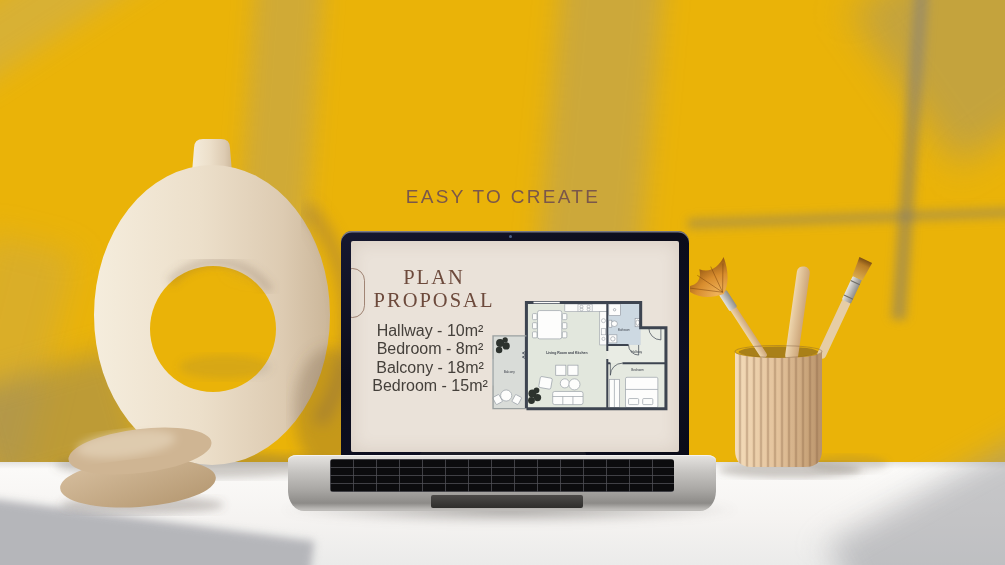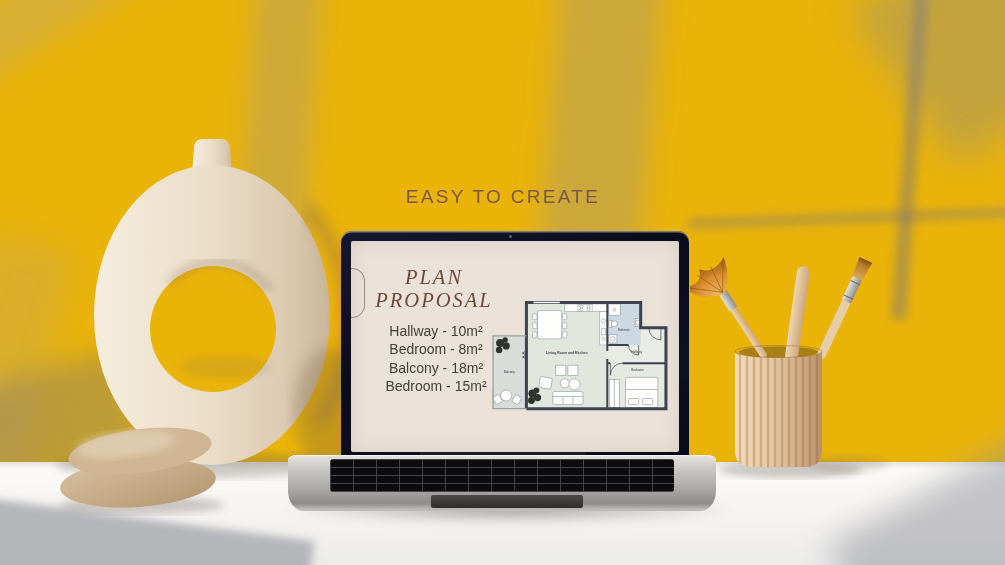--- a/index.html
+++ b/index.html
@@ -49,23 +49,23 @@
         box-shadow:inset 0 1.5px 0 rgba(210,210,215,.55);}
   .webcam{left:168px;top:4px;width:3px;height:3px;border-radius:50%;
         background:#4a5f86;}
   .screen{left:10px;top:10px;width:328px;height:211px;background:#eae2d9;
         border-radius:2px;overflow:hidden;
         box-shadow:inset 0 0 18px rgba(125,104,82,.18);}
   .arch-outline{left:-11px;top:27px;width:25px;height:50px;
         border:1.3px solid rgba(128,92,74,.7);border-radius:13px;}
   .slide-title{left:6px;top:25px;width:154px;text-align:center;
         font-family:"Liberation Serif",serif;font-size:20.5px;line-height:1.12;
-        letter-spacing:2px;color:#6d4a3c;font-weight:400;font-style:italic;}
-  .room-list{left:8px;top:81px;width:154px;text-align:center;
-        font-size:14px;line-height:18.3px;color:#45403b;}
+        letter-spacing:2px;color:#6d4a3c;font-weight:400;}
+  .room-list{left:2px;top:81px;width:154px;text-align:center;
+        font-size:16px;line-height:18.3px;color:#45403b;}
   .floorplan{left:138px;top:47px;width:182px;height:124px;}
 
   .hinge{left:420px;top:452px;width:166px;height:9px;background:#1c1d27;border-radius:2px;}
   .laptop-base{left:288px;top:455px;width:428px;height:56px;
         border-radius:9px 9px 16px 16px/5px 5px 20px 20px;
         background:linear-gradient(180deg,#e6e4e1 0%,#c6c4c1 30%,#a9a7a4 62%,#8d8b88 86%,#bdbbb8 97%);
         box-shadow:inset 0 1px 0 rgba(255,255,255,.6);}
   .keyboard{left:42px;top:4px;width:344px;height:33px;border-radius:3px;
         background-color:#0c0c0e;
         background-image:repeating-linear-gradient(90deg,rgba(82,82,88,.75) 0 1px,transparent 1px 23px),

